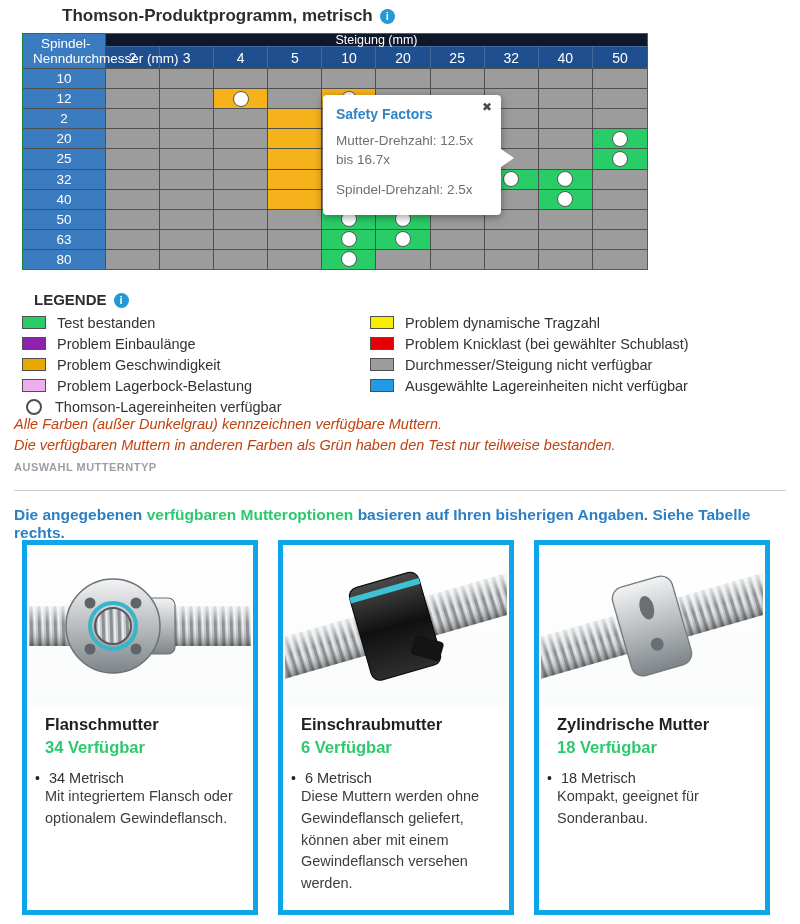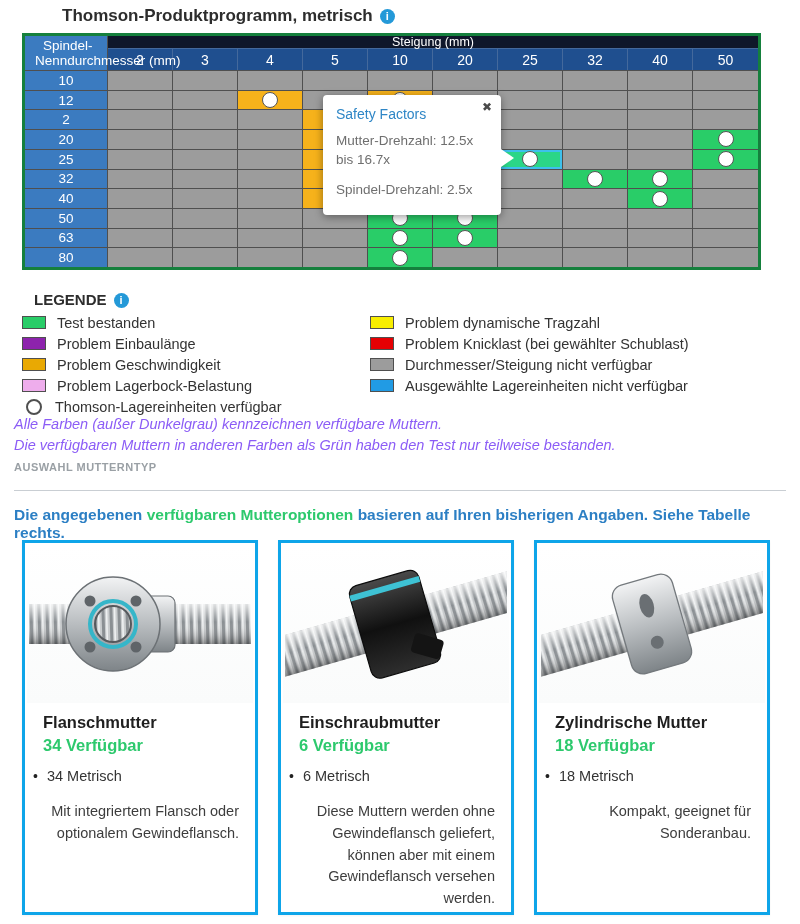--- a/index.html
+++ b/index.html
@@ -6,23 +6,23 @@
   body{
     width:800px;height:924px;position:relative;overflow:hidden;
     background:#ffffff;font-family:"Liberation Sans","DejaVu Sans",sans-serif;
     -webkit-font-smoothing:antialiased;
   }
   
   #page-title{position:absolute;left:23px;top:6px;font-size:17px;font-weight:bold;color:#2d2d2d;margin-left:39px;}
   .info{display:inline-block;width:15px;height:15px;border-radius:50%;background:#2499d8;color:#fff;
         font-size:11px;font-weight:bold;text-align:center;line-height:15px;margin-left:7px;vertical-align:1px;}
   
-  #matrix{position:absolute;left:22px;top:33px;width:739px;height:237px;
+  #matrix{position:absolute;left:22px;top:33px;width:626px;height:237px;
           display:grid;grid-template-columns:83px repeat(10,1fr);grid-template-rows:13px 21px repeat(10,1fr);
-          border:3px solid #15803d;background:#9c9c9c;box-sizing:border-box;}
+          border:1px solid #15803d;background:#9c9c9c;box-sizing:border-box;}
   .m-corner{grid-row:1/3;grid-column:1;background:#3b7bc0;color:#fff;border-right:1px solid #4f4f4f;
             position:relative;z-index:3;display:flex;flex-direction:column;justify-content:center;}
   .m-corner span{white-space:nowrap;font-size:13.5px;line-height:15px;padding-left:10px;}
   .m-corner .c1{text-align:left;padding-left:18px;}
   .m-group{grid-column:2/12;background:#0f172a;color:#fff;font-size:12.5px;display:flex;align-items:center;
            justify-content:center;border-bottom:1px solid #44699c;}
   .m-colhead{background:#1f4f8f;color:#fff;font-size:14px;display:flex;align-items:center;justify-content:center;
              border-right:1px solid #44699c;}
   .m-colhead.last{border-right:none;}
   .m-rowhead{background:#3b7bc0;color:#fff;font-size:13.5px;display:flex;align-items:center;justify-content:center;
@@ -30,53 +30,53 @@
   .m-cell{border-right:1px solid #4f4f4f;border-top:1px solid #4f4f4f;display:flex;align-items:center;justify-content:center;}
   .m-cell.last{border-right:none;}
   .m-cell.g{background:#9c9c9c;}
   .m-cell.a{background:#f6b21b;}
   .m-cell.p{background:#29cd68;}
   .m-cell.h{background:#2bd687;box-shadow:inset 0 0 0 2px #3ec0ec;}
   .dot{width:16px;height:16px;border-radius:50%;background:#fff;border:1px solid #555;box-sizing:border-box;}
   
   #tooltip{position:absolute;left:323px;top:95px;width:178px;height:120px;background:#fff;border-radius:4px;
            box-shadow:0 2px 9px rgba(0,0,0,.40);padding:11px 13px;box-sizing:border-box;z-index:6;}
-  .tt-title{color:#2e86c6;font-weight:normal;font-size:14px;margin-bottom:10px;}
+  .tt-title{color:#2e86c6;font-weight:bold;font-size:14px;margin-bottom:10px;}
   .tt-line{color:#6f6f6f;font-size:13.5px;line-height:1.4;}
   .tt-line2{margin-top:11px;}
   .tt-close{position:absolute;top:5px;right:9px;font-size:12px;font-weight:bold;color:#4a4a4a;cursor:pointer;}
   .tt-arrow{position:absolute;left:100%;top:54px;width:0;height:0;border-top:9px solid transparent;
             border-bottom:9px solid transparent;border-left:13px solid #fff;}
   
   #legend{position:absolute;left:22px;top:291px;width:758px;}
   .lg-head{font-weight:bold;font-size:15px;color:#2d2d2d;margin-left:12px;}
   .lg-col{position:absolute;top:21px;left:0;}
   .lg-col.right{left:348px;}
   .lg-item{display:flex;align-items:center;height:21px;font-size:14.5px;color:#333;}
   .lg-swatch{width:24px;height:13px;border:1px solid #4f4f4f;margin-right:11px;box-sizing:border-box;flex:none;}
   .lg-circle{width:16px;height:16px;border-radius:50%;border:2px solid #4f4f4f;margin:0 13px 0 4px;background:#fff;
              box-sizing:border-box;flex:none;}
   
-  #notes{position:absolute;left:14px;top:414px;font-style:italic;font-size:14.5px;color:#8b5cf6;line-height:21px;}
+  #notes{position:absolute;left:14px;top:414px;font-style:italic;font-size:14.5px;color:#c2410c;line-height:21px;}
   #section-heading{position:absolute;left:14px;top:461px;font-size:11px;font-weight:bold;color:#9aa0a5;letter-spacing:.5px;}
   #section-rule{position:absolute;left:14px;top:490px;width:772px;border-top:1px solid #c9ced3;}
   #intro{position:absolute;left:14px;top:506px;font-size:15.5px;font-weight:bold;color:#2c7fc4;}
   #intro .hl{color:#2dc96d;}
   
   #cards{position:absolute;left:22px;top:540px;display:flex;gap:20px;}
-  .card{width:236px;height:375px;background:#fff;border:3px solid #0ea5e9;box-sizing:border-box;
+  .card{width:236px;height:375px;background:#fff;border:5px solid #0ea5e9;box-sizing:border-box;
         box-shadow:0 1px 2px rgba(0,0,0,.05);}
   .card-photo{height:158px;margin:2px;display:flex;align-items:center;justify-content:center;overflow:hidden;
               background:linear-gradient(180deg,#ffffff 0%,#fafbfb 100%);}
   .card-body{padding:8px 16px 0 18px;}
   .card-title{font-size:16.5px;font-weight:bold;color:#1f1f1f;}
   .card-count{font-size:16.5px;font-weight:bold;color:#2dc96d;margin-top:4px;}
   .card-bullet{margin-top:13px;font-size:14.5px;color:#333;display:flex;align-items:baseline;}
   .card-bullet .bm{margin-left:-10px;margin-right:9px;font-size:14px;color:#222;}
-  .card-desc{margin-top:17px;font-size:14.5px;color:#3d3d3d;line-height:1.5;text-align:right;}
+  .card-desc{font-size:14.5px;color:#3d3d3d;line-height:1.5;}
 </style>
 </head>
 <body>
 
 <div id="page-title">
   <span>Thomson-Produktprogramm, metrisch</span><span class="info">i</span>
 </div>
 
 <div id="matrix">
     <div class="m-corner">

